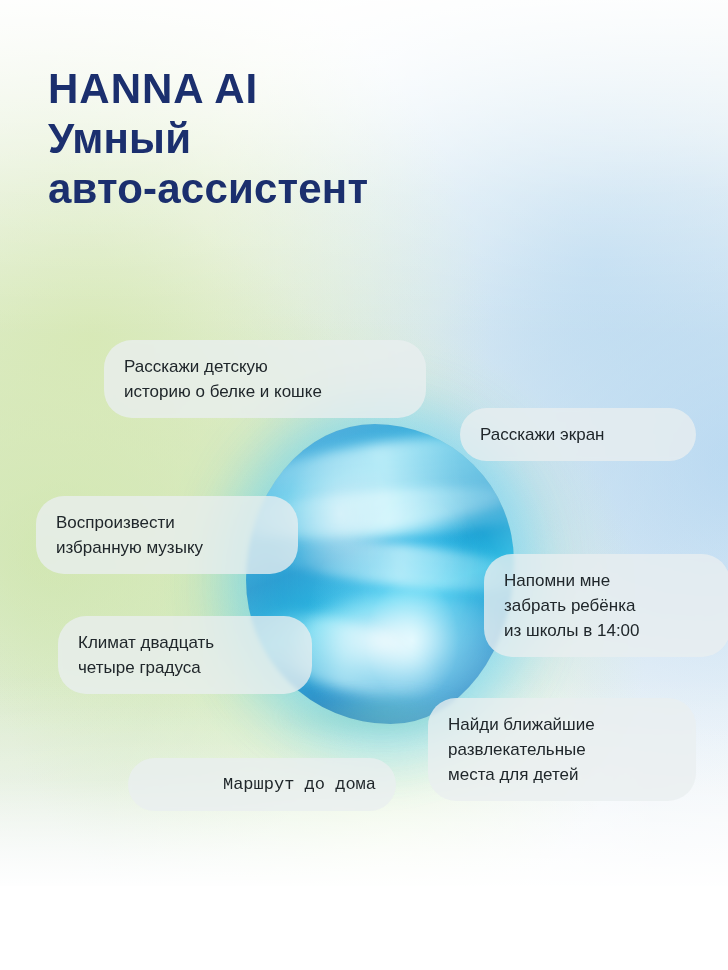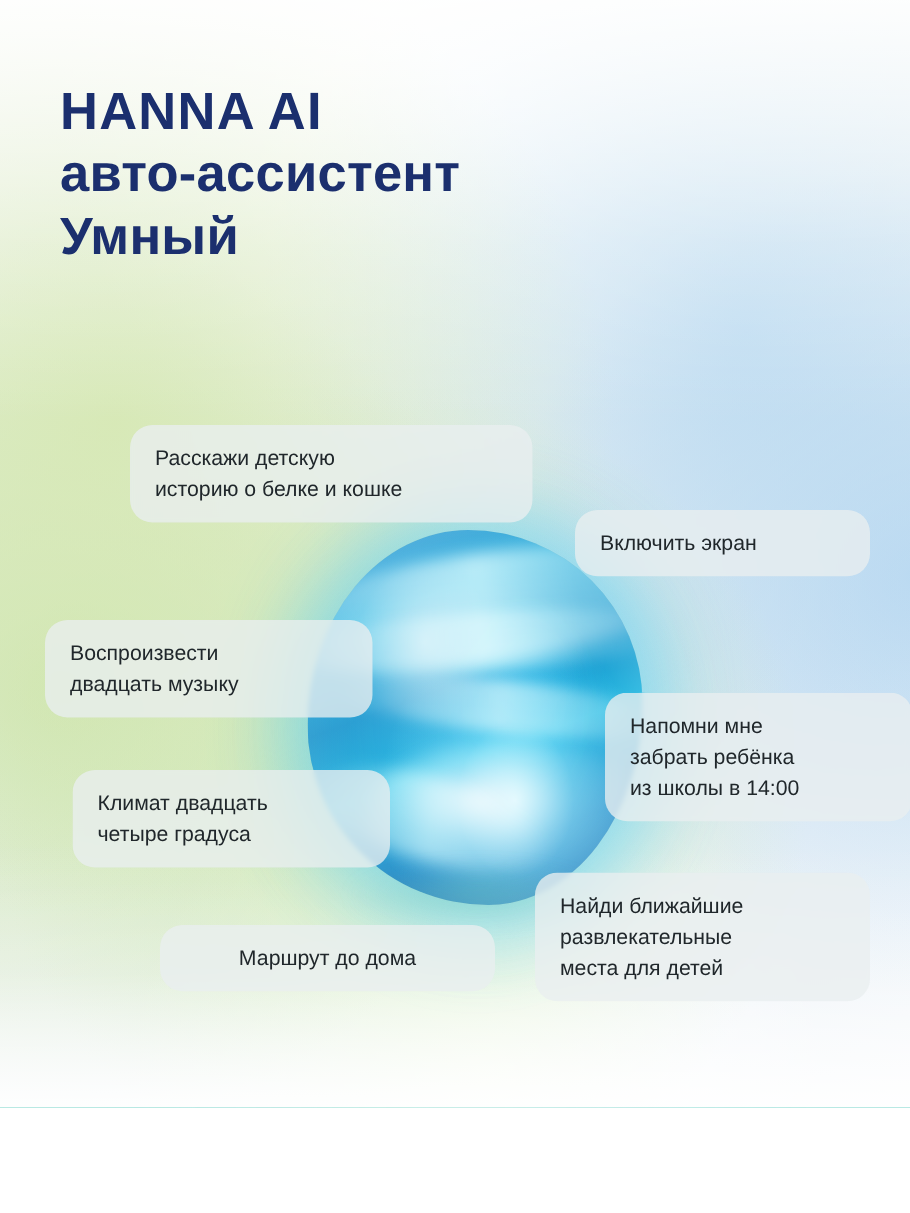--- a/index.html
+++ b/index.html
@@ -113,68 +113,68 @@
     height: 48px;
     border-radius: 50%;
     background: radial-gradient(ellipse at 50% 50%, rgba(120,200,170,0.35) 0%, rgba(180,220,190,0.0) 70%);
     filter: blur(8px);
   }
 
   
   .bubble {
     position: absolute;
     background: rgba(233,238,240,0.78);
-    border-radius: 18px;
+    border-radius: 28px;
     padding: 14px 20px;
     color: #20272b;
     font-size: 17px;
     line-height: 25px;
     white-space: pre-line;
     backdrop-filter: blur(2px);
   }
   .bubble.b1 { left: 104px; top: 340px; width: 282px; }
   .bubble.b2 { left: 460px; top: 408px; width: 196px; }
   .bubble.b3 { left: 36px;  top: 496px; width: 222px; }
   .bubble.b4 { left: 484px; top: 554px; width: 206px; }
   .bubble.b5 { left: 58px;  top: 616px; width: 214px; }
-  .bubble.b6 { left: 128px; top: 740px; width: 228px; text-align: center; }
+  .bubble.b6 { left: 128px; top: 758px; width: 228px; text-align: right; font-family: Liberation Mono, monospace; }
   .bubble.b7 { left: 428px; top: 698px; width: 228px; }
 </style>
 </head>
 <body>
 
 <div class="poster">
 
   <div class="bg-base"></div>
   <div class="bg-white-veil"></div>
 
   <div class="heading">
     <div class="line brand">HANNA AI</div>
+    <div class="line">Умный</div>
     <div class="line">авто-ассистент</div>
-    <div class="line">Умный</div>
   </div>
 
   <div class="orb-wrap">
     <div class="orb-glow"></div>
     <div class="orb">
       <div class="swirl s1"></div>
       <div class="swirl s2"></div>
       <div class="swirl s3"></div>
       <div class="swirl s6"></div>
       <div class="swirl s4"></div>
       <div class="swirl s5"></div>
     </div>
     <div class="orb-shadow"></div>
   </div>
 
   <div class="bubble b1">Расскажи детскую
 историю о белке и кошке</div>
-  <div class="bubble b2">Включить экран</div>
+  <div class="bubble b2">Расскажи экран</div>
   <div class="bubble b3">Воспроизвести
-двадцать музыку</div>
+избранную музыку</div>
   <div class="bubble b4">Напомни мне
 забрать ребёнка
 из школы в 14:00</div>
   <div class="bubble b5">Климат двадцать
 четыре градуса</div>
   <div class="bubble b6">Маршрут до дома</div>
   <div class="bubble b7">Найди ближайшие
 развлекательные
 места для детей</div>
 

